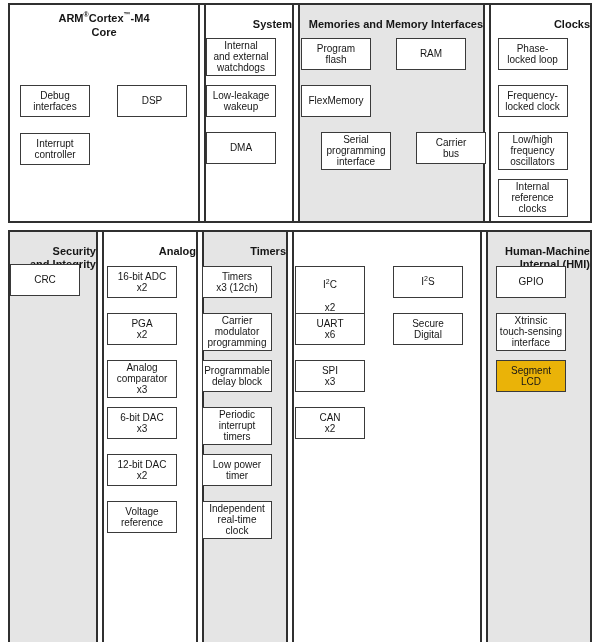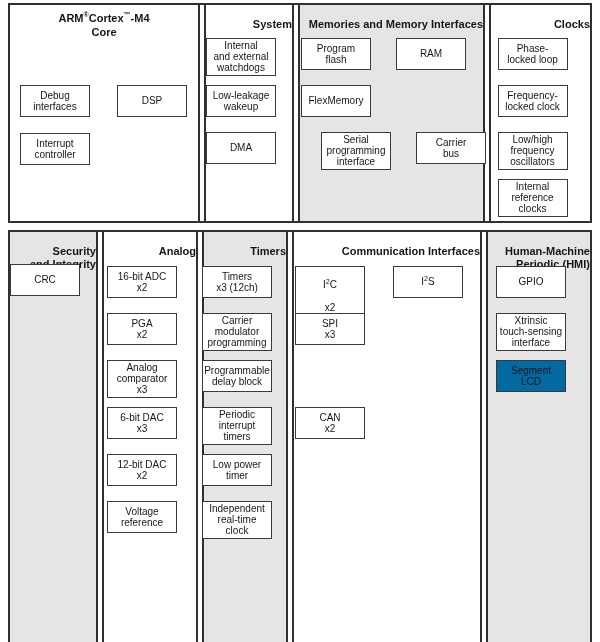--- a/index.html
+++ b/index.html
@@ -25,21 +25,21 @@
     white-space:pre-line;}
   .rows{position:absolute;left:0;right:16px;display:grid;grid-auto-rows:47px;justify-items:center;
     align-items:start;justify-content:center;}
   .r1{top:33px;}
   .r2{top:34px;}
   .cols2m{grid-template-columns:70px 70px;column-gap:25px;}
   .cols2c{grid-template-columns:70px 70px;column-gap:28px;}
   .bx{width:70px;min-height:32px;box-sizing:border-box;background:#fff;border:1px solid #3a3a3a;
     display:flex;align-items:center;justify-content:center;text-align:center;
     font-size:10px;line-height:1.12;white-space:pre-line;padding:1px;}
-  .bx.fill{background:#0369a1;}
+  .bx.fill{background:#eab308;}
   .abx{position:absolute;}
   .core-title{padding-top:7px;text-align:center;font-weight:bold;font-size:11px;line-height:1.25;}
   sup{font-size:7px;vertical-align:super;line-height:0;}
   .gc1{grid-column:1;} .gc2{grid-column:2;} .gr3{grid-row:3;margin-left:40px;} .gr4{grid-row:4;}
   .bl{line-height:1.12;}
 </style>
 </head>
 <body>
 
 <div class="stage">
@@ -147,41 +147,44 @@
 timers</div>
         <div class="bx">Low power
 timer</div>
         <div class="bx">Independent
 real-time
 clock</div>
       </div>
     </div>
 
     <div class="panel p-comm">
-      <div class="hdr">Communication Interfaces</div>
       <div class="rows r2 cols2c">
         <div class="bx">
           <div>
             <div class="bl"><span>I</span><sup>2</sup><span>C</span></div>
             <div class="bl">x2</div>
           </div>
         </div>
         <div class="bx">
           <div class="bl"><span>I</span><sup>2</sup><span>S</span></div>
         </div>
+        <div class="bx">UART
+x6</div>
+        <div class="bx">Secure
+Digital</div>
         <div class="bx gc1">SPI
 x3</div>
         <div class="bx gc1 gr4">CAN
 x2</div>
       </div>
     </div>
 
     <div class="panel p-hmi gray">
       <div class="hdr">Human-Machine
-Periodic (HMI)</div>
+Internal (HMI)</div>
       <div class="rows r2">
         <div class="bx">GPIO</div>
         <div class="bx">Xtrinsic
 touch-sensing
 interface</div>
         <div class="bx fill">Segment
 LCD</div>
       </div>
     </div>
 

